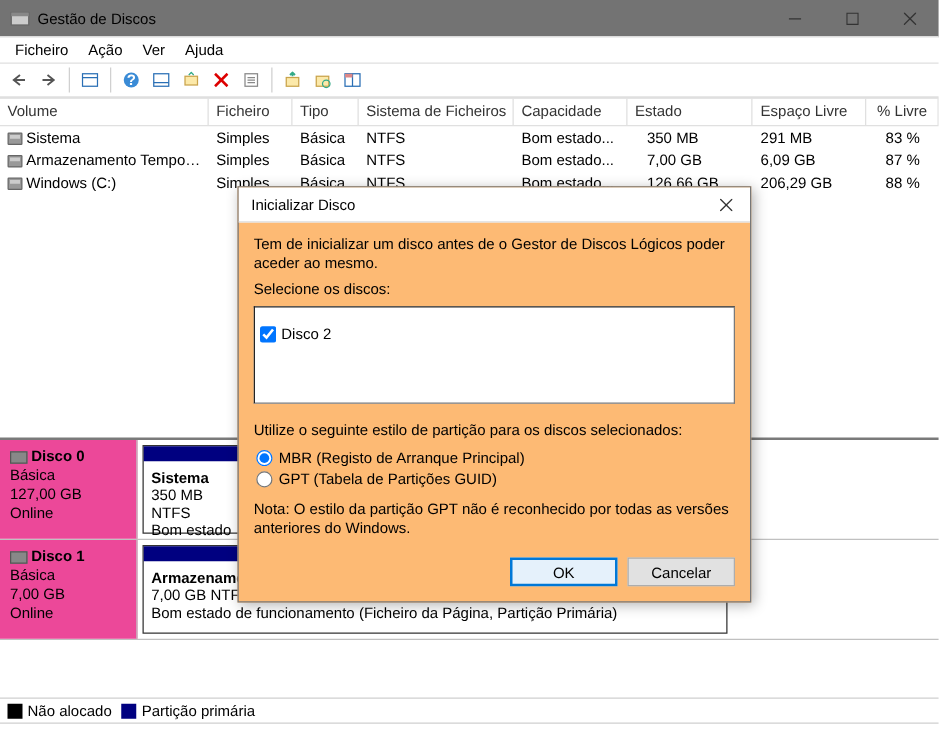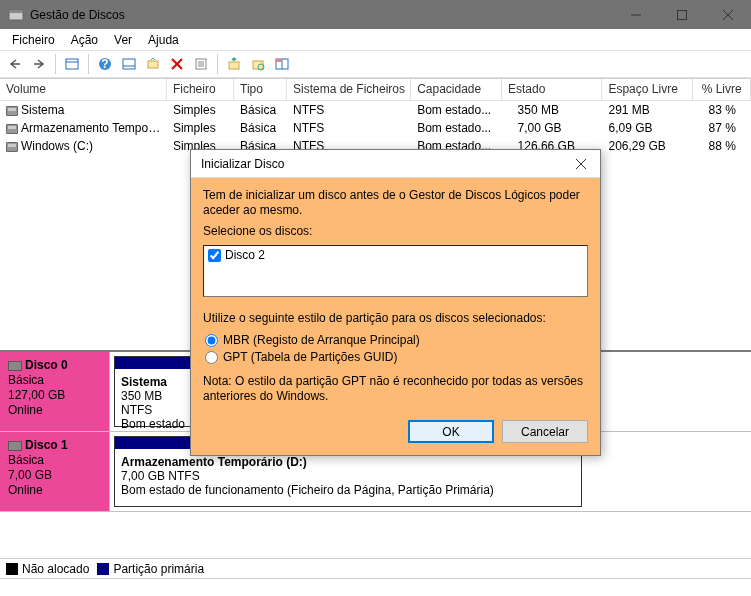--- a/index.html
+++ b/index.html
@@ -51,21 +51,21 @@
 .legend .swatch { width: 12px; height: 12px; display: inline-block; margin-right: 4px; vertical-align: middle; }
 .statusbar { position: absolute; bottom: 0; left: 0; right: 0; height: 18px; border-top: 1px solid #d0d0d0; }
 
 
 .dialog { position: absolute; top: 149px; left: 190px; width: 411px; background: #fdba74; border: 1px solid #777; box-shadow: 2px 2px 10px rgba(0,0,0,0.3); z-index: 100; }
 .dialog .dtitlebar { height: 28px; background: #fff; display: flex; align-items: center; padding: 0 4px 0 10px; border-bottom: 1px solid #ddd; }
 .dialog .dtitle { flex: 1; }
 .dialog .dclose { width: 30px; height: 24px; display: flex; align-items: center; justify-content: center; }
 .dialog .dbody { padding: 10px 12px 12px; }
 .dialog .instruct { line-height: 15px; margin-bottom: 6px; }
-.dialog .disklist { border: 1px solid #7a7a7a; background: #fff; height: 52px; padding: 2px 4px; margin-bottom: 14px; border-style: inset; }
+.dialog .disklist { border: 1px solid #7a7a7a; background: #fff; height: 78px; padding: 14px 4px; margin-bottom: 14px; border-style: inset; }
 .dialog .disklist label { display: flex; align-items: center; gap: 4px; }
 .dialog .styleprompt { margin-bottom: 8px; }
 .dialog .radio { display: flex; align-items: flex-end; gap: 5px; margin: 3px 0 3px 2px; }
 .dialog .note { margin-top: 10px; line-height: 15px; }
 .dialog .dbuttons { display: flex; justify-content: flex-end; gap: 8px; margin-top: 16px; }
 .dialog .btn { min-width: 86px; height: 23px; background: #e1e1e1; border: 1px solid #adadad; cursor: default; display: flex; align-items: center; justify-content: center; }
 .dialog .btn.default { border: 2px solid #0078d7; background: #e5f1fb; }
 
 input[type=checkbox], input[type=radio] { margin: 0; }
 

